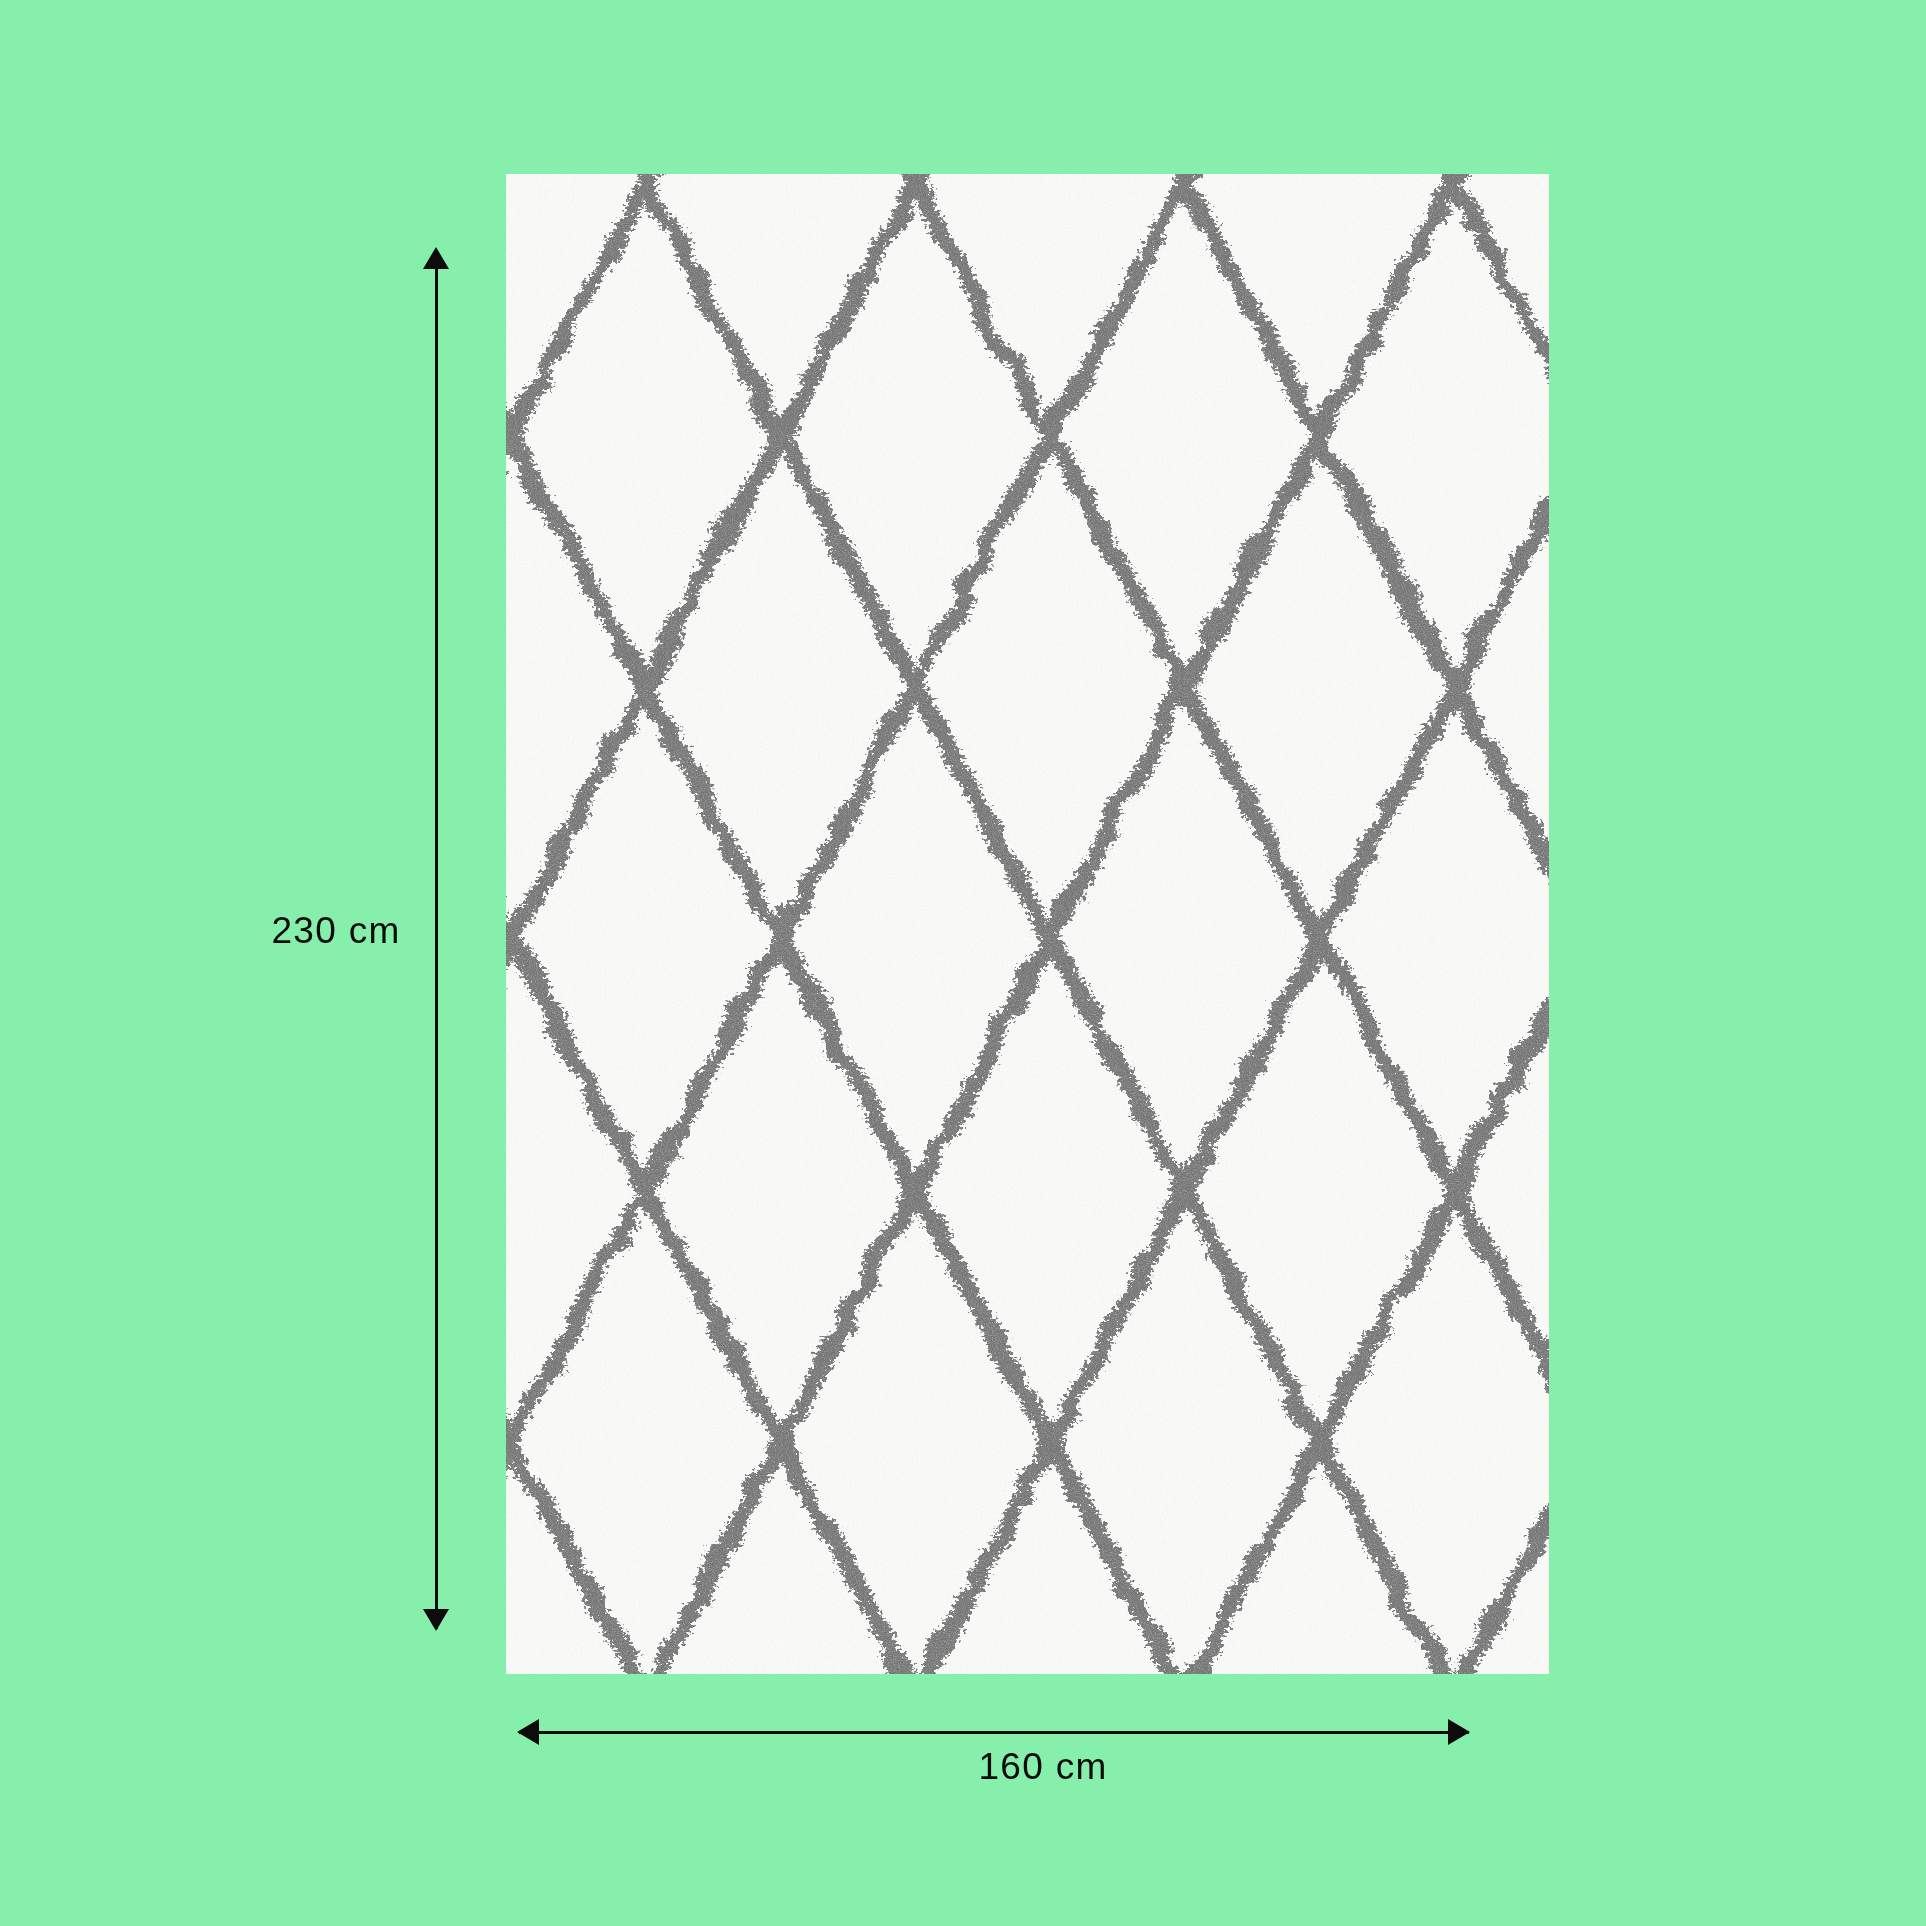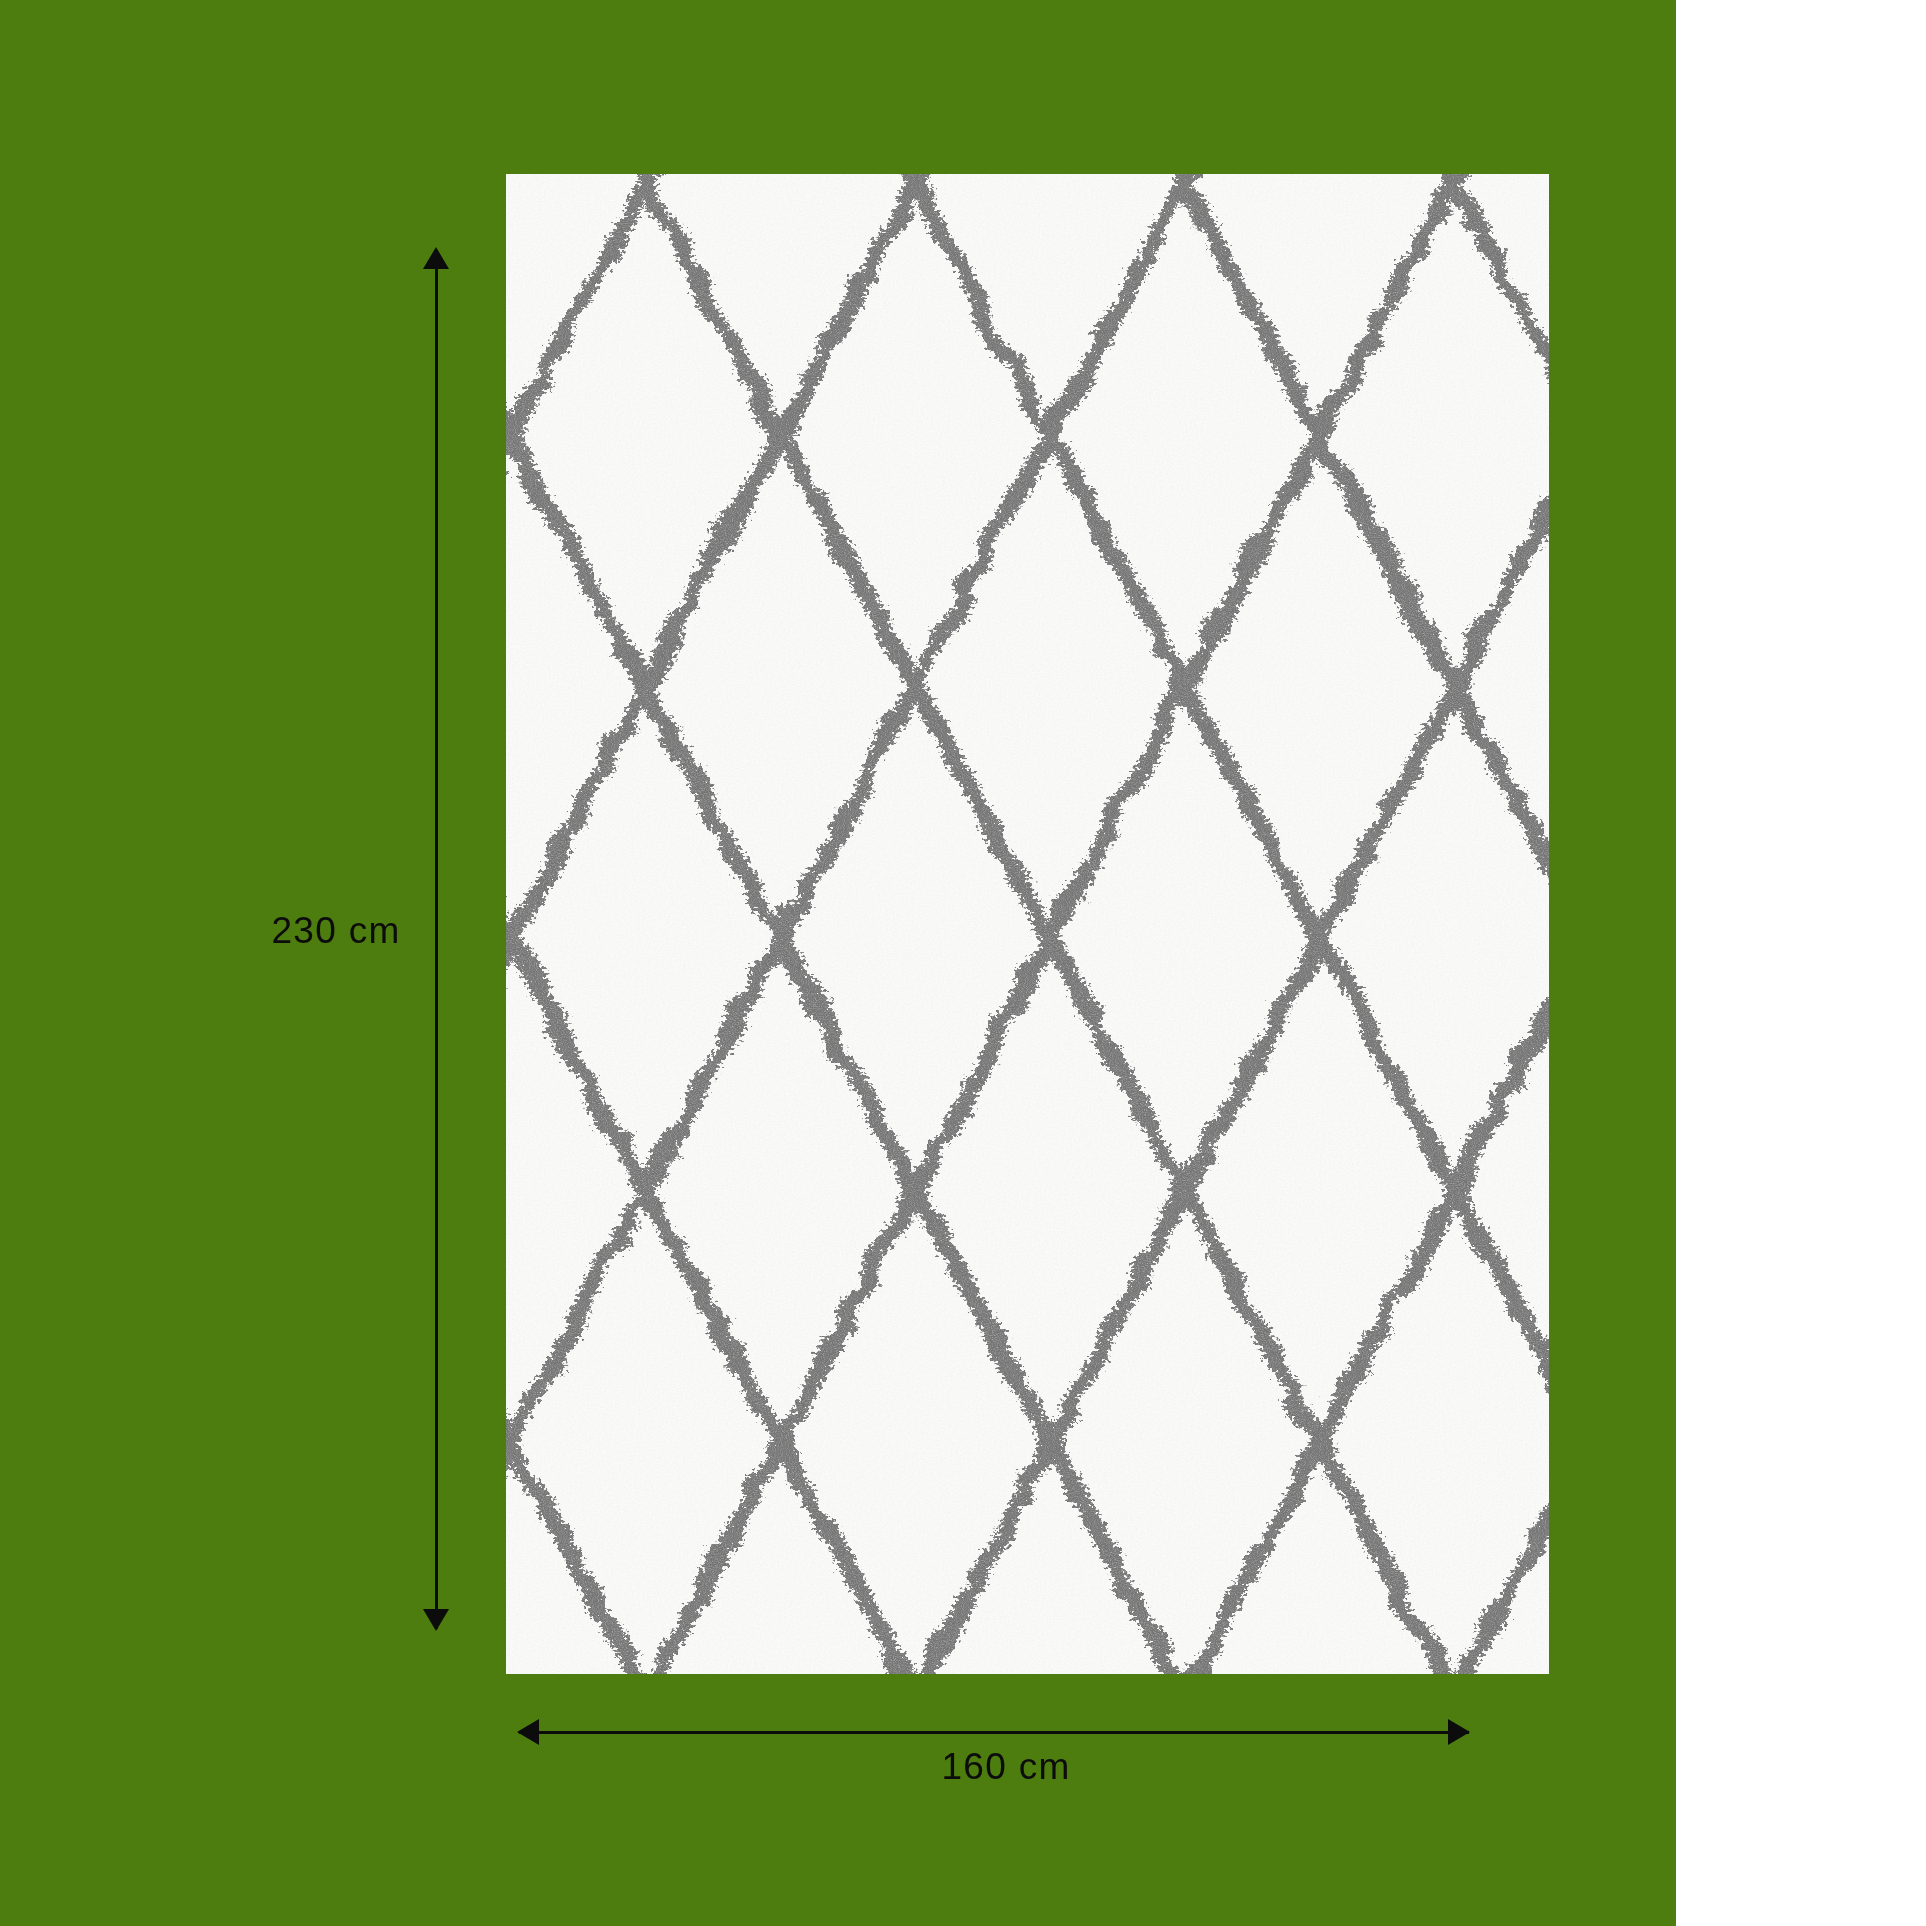--- a/index.html
+++ b/index.html
@@ -6,23 +6,23 @@
     margin: 0;
     padding: 0;
     width: 1926px;
     height: 1926px;
     background: #ffffff;
     font-family: "Liberation Sans", sans-serif;
     overflow: hidden;
   }
   .stage {
     position: relative;
-    width: 1676px;
+    width: 1926px;
     height: 1926px;
-    background: #4d7c0f;
+    background: #86efac;
   }
   .rug {
     position: absolute;
     left: 506px;
     top: 174px;
     width: 1043px;
     height: 1500px;
     margin: 0;
   }
   .rug svg { display: block; }
@@ -32,21 +32,21 @@
     width: 218px;
     text-align: center;
     font-size: 37px;
     font-weight: 500;
     letter-spacing: 1.3px;
     line-height: 45px;
     color: #0c0c0c;
     white-space: nowrap;
   }
   .label-height { left: 227px; top: 908px; }
-  .label-width  { left: 897px; top: 1744px; }
+  .label-width  { left: 934px; top: 1744px; }
 
   .dim-line { position: absolute; background: #0c0c0c; }
   .v-line { left: 435px; top: 250px; width: 3.2px;  height: 1379px; }
   .h-line { left: 519px; top: 1731px; width: 950px; height: 3.2px; }
 
   .arrowhead { position: absolute; width: 0; height: 0; }
   .ah-up {
     left: 423px; top: 247px;
     border-left: 13px solid transparent;
     border-right: 13px solid transparent;

